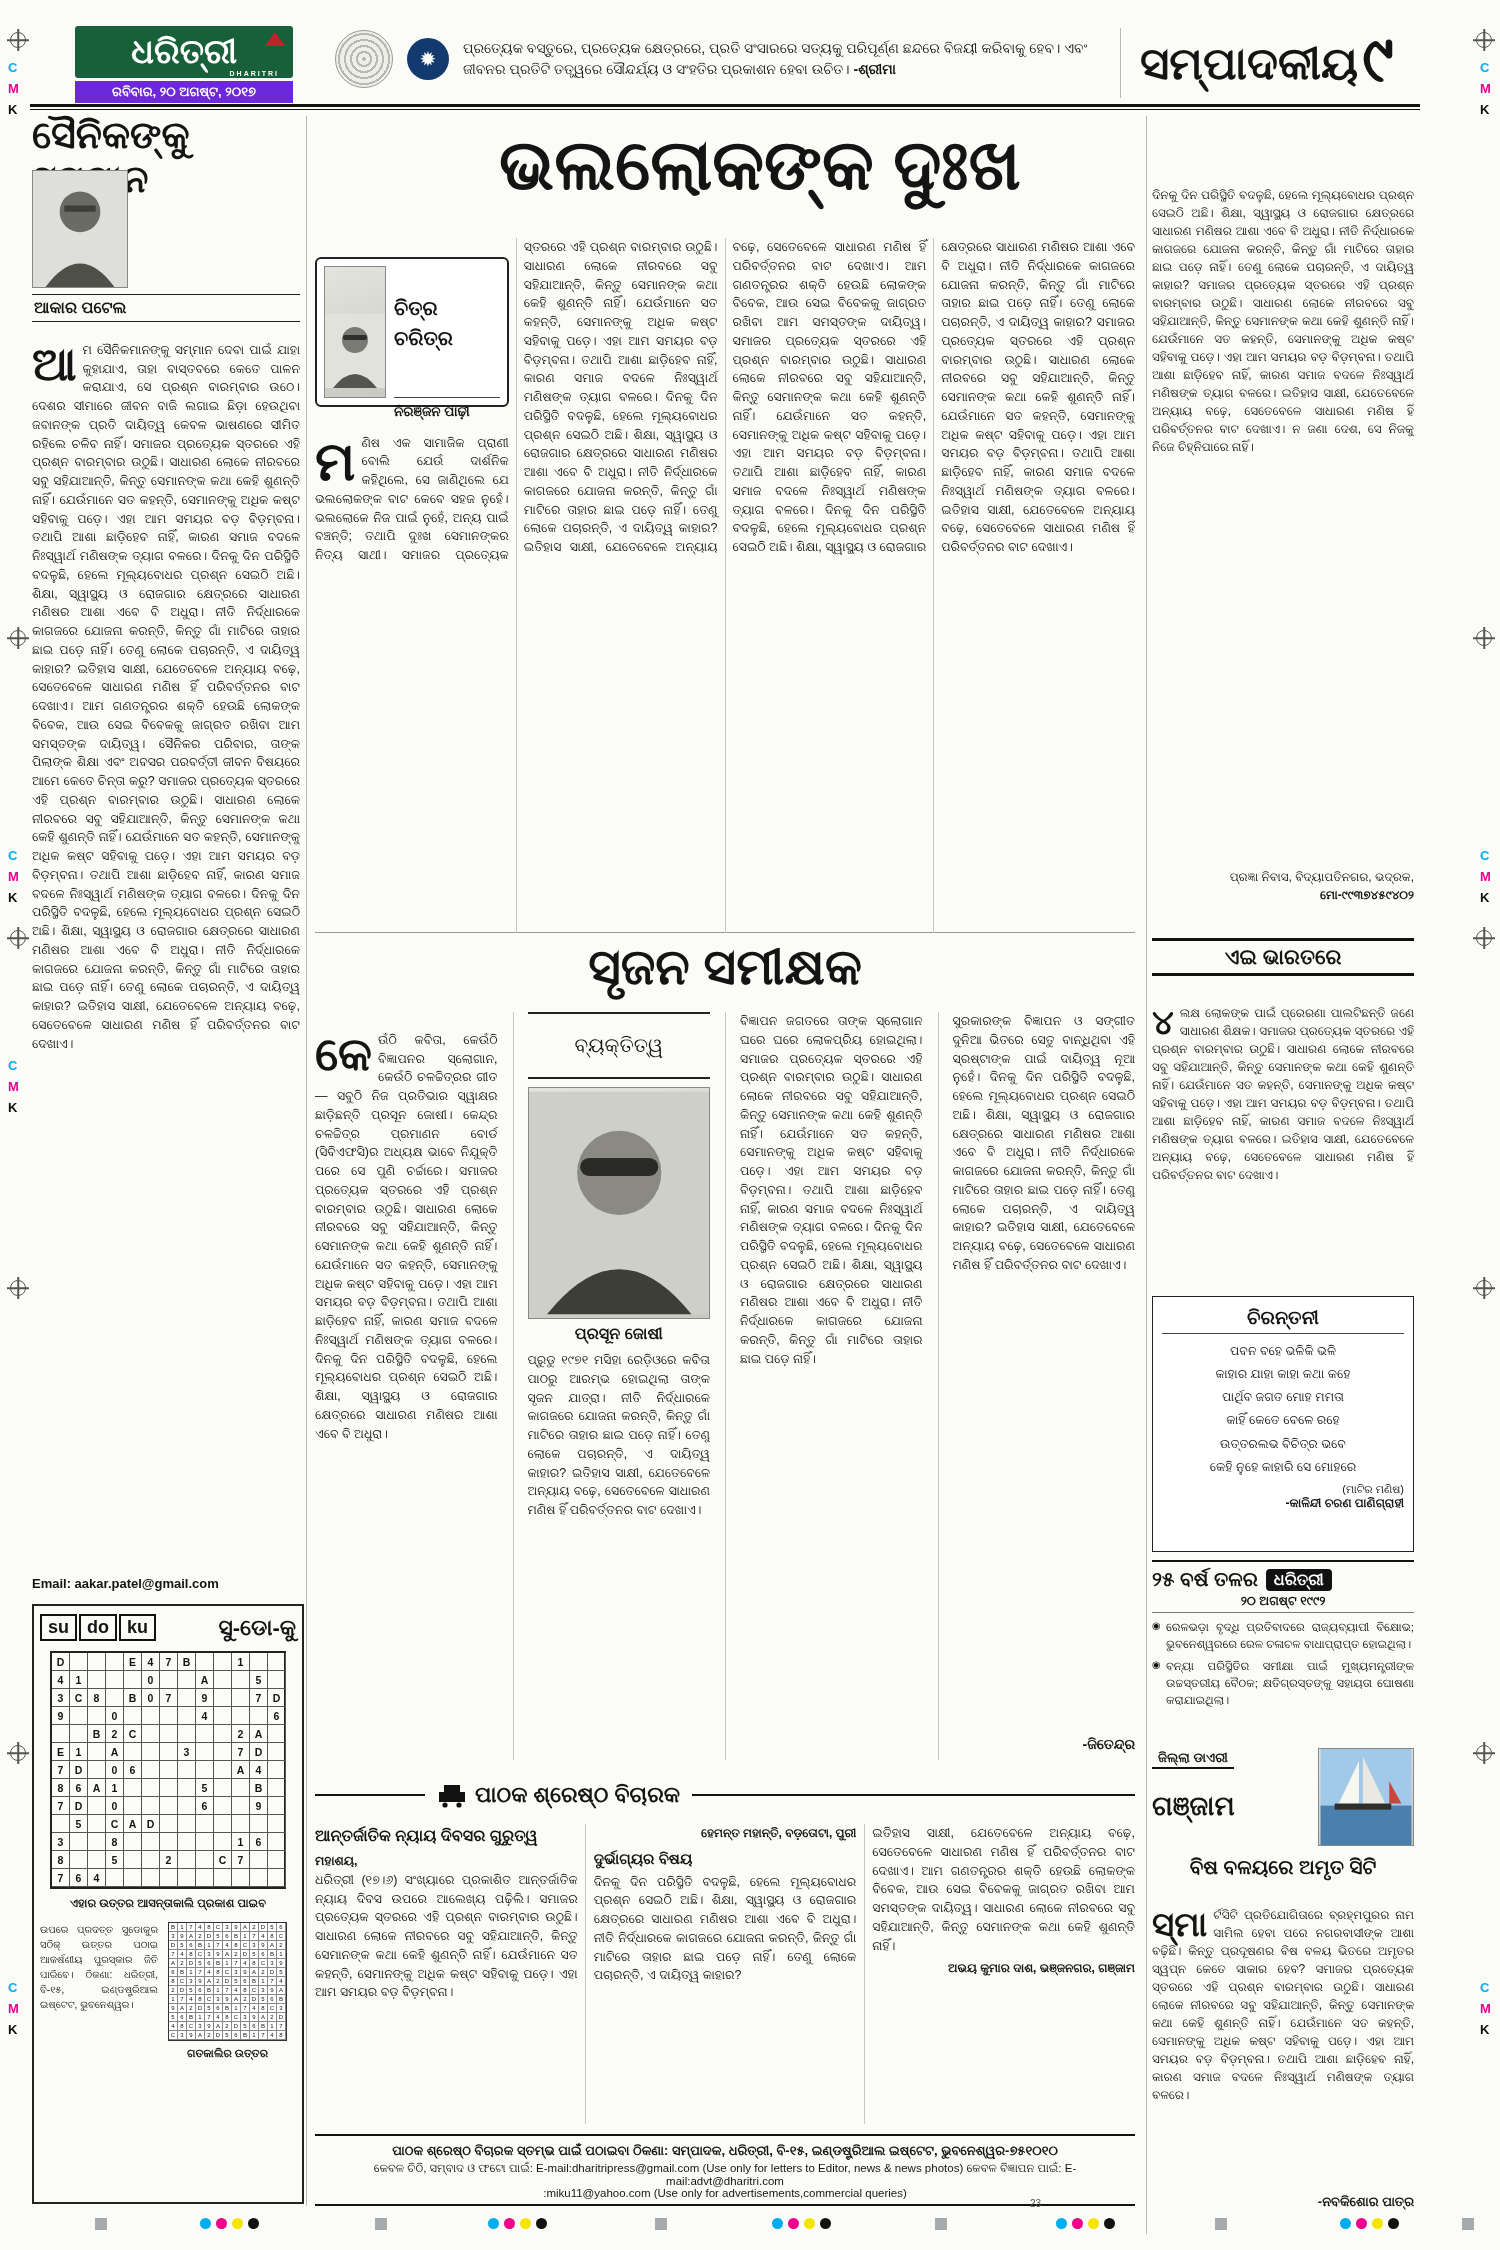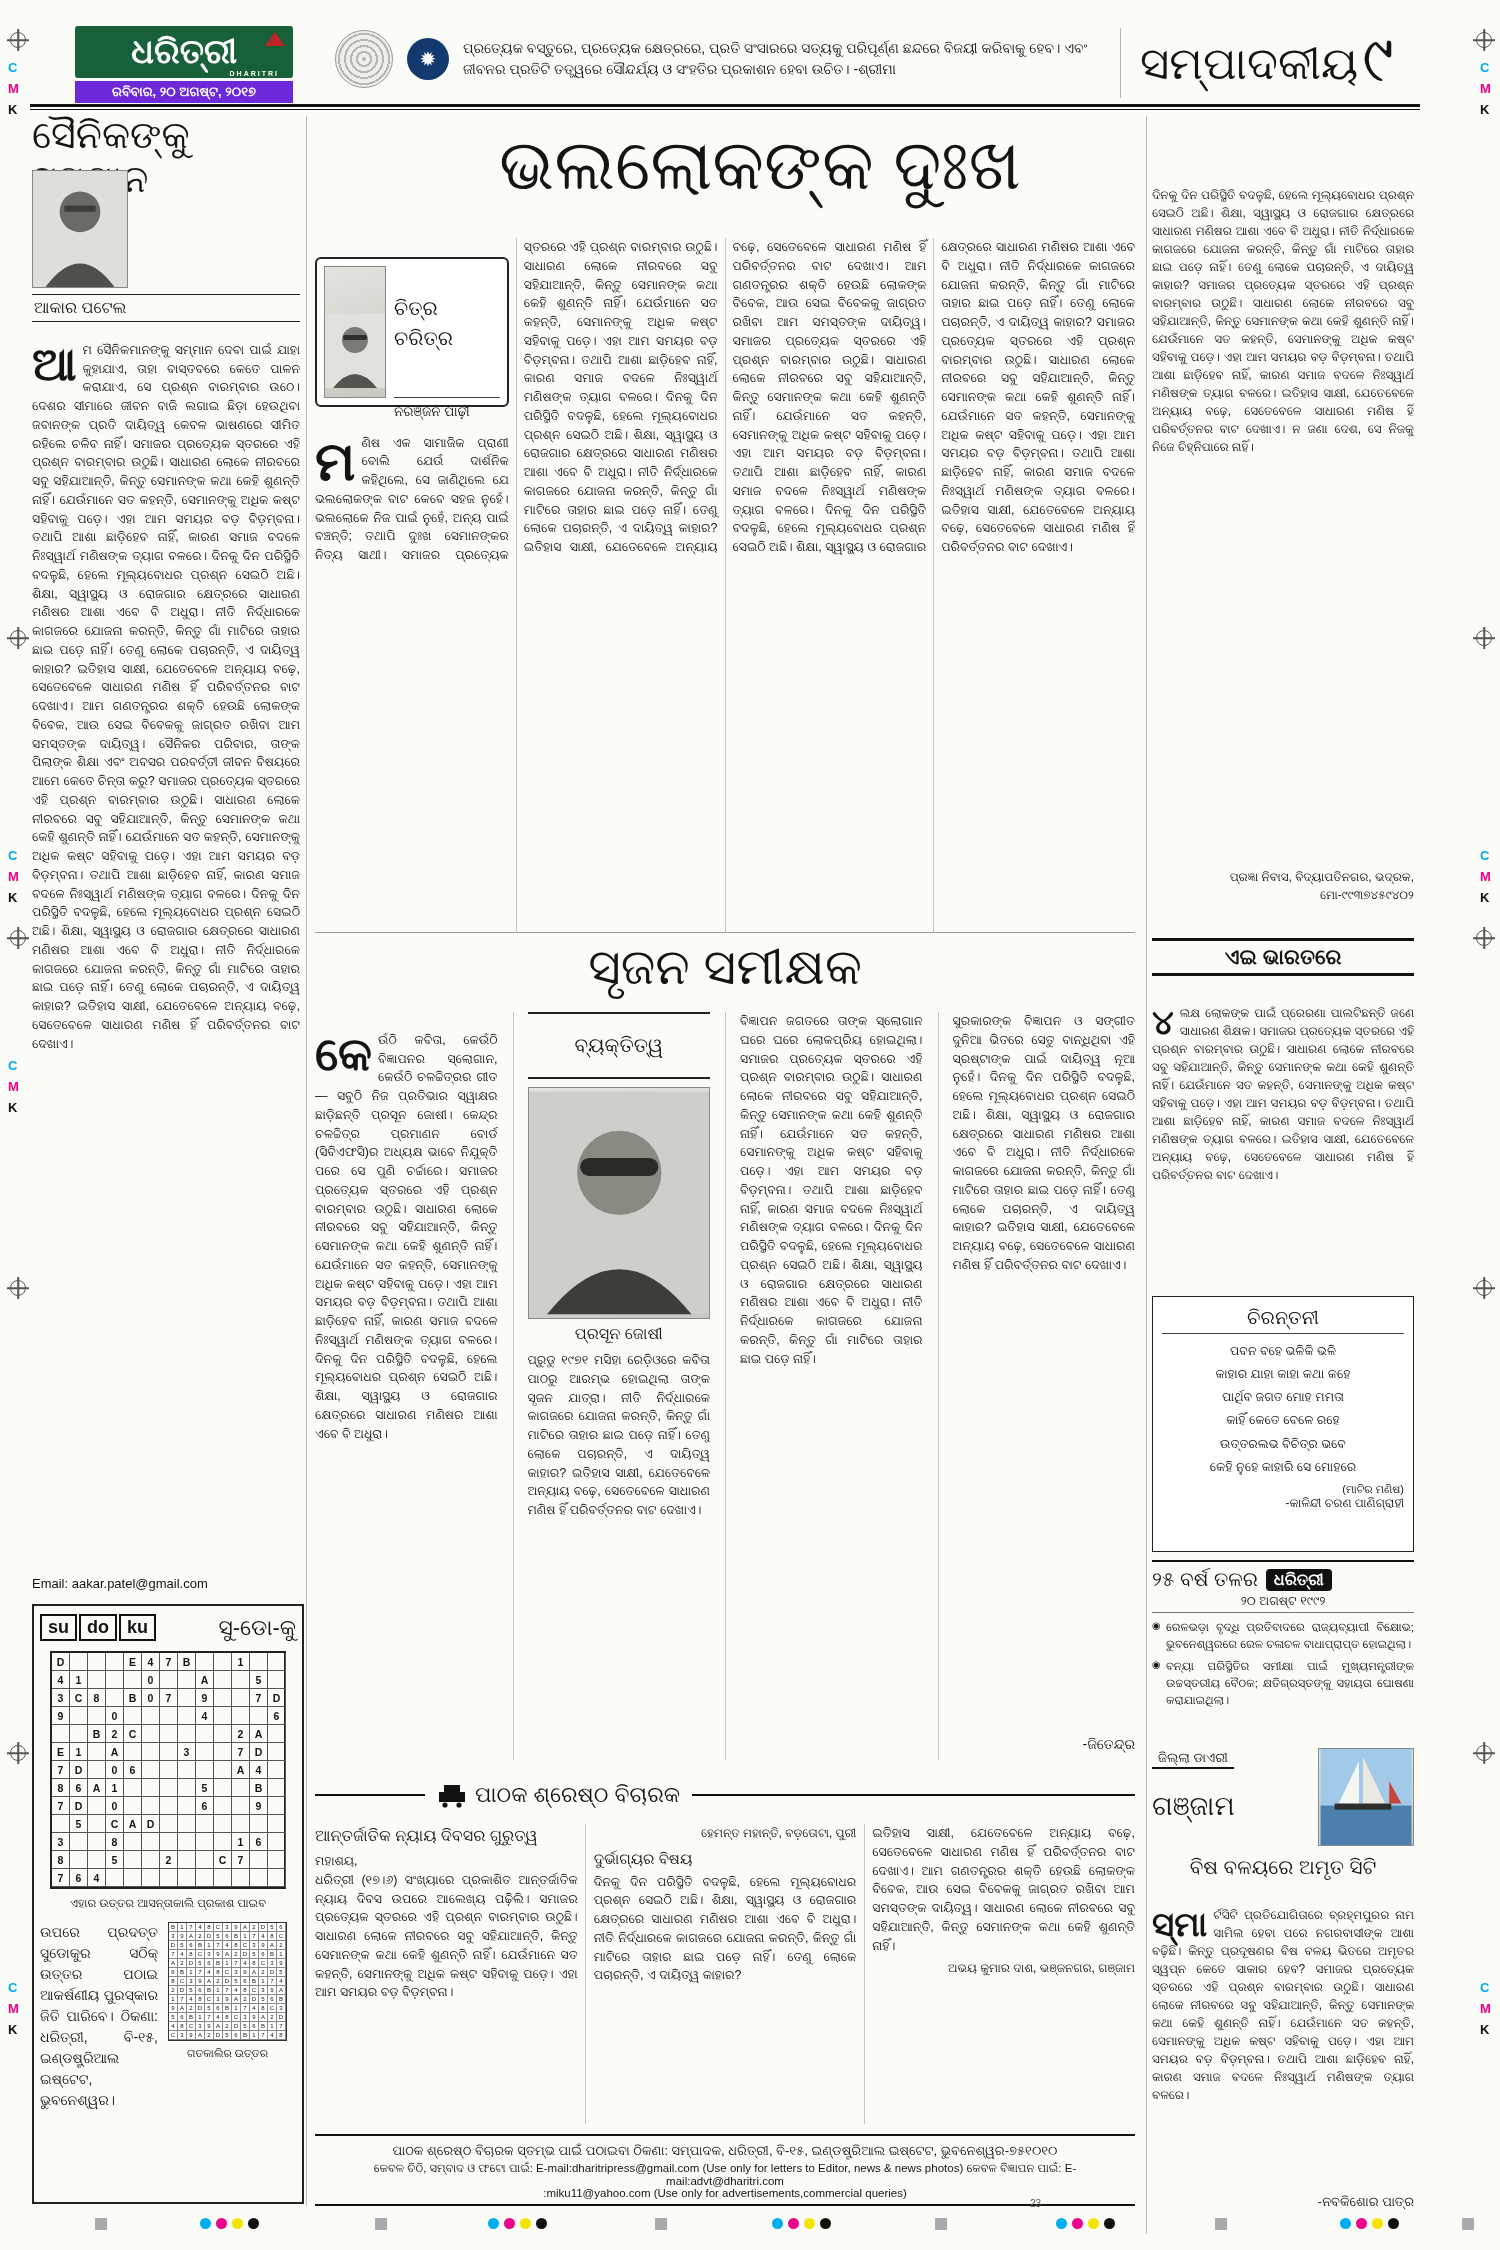--- a/index.html
+++ b/index.html
@@ -1,20 +1,20 @@
 <!DOCTYPE html>
 <html><head>
 <meta charset="utf-8">
 <style>
   *{margin:0;padding:0;box-sizing:border-box}
   html,body{background:#9a9a9a}
   .page{position:relative;width:1500px;height:2250px;margin:0 auto;background:#fbfbf7;
         font-family:"Liberation Sans","DejaVu Sans",sans-serif;color:#141414;overflow:hidden}
   .abs{position:absolute}
-  .b{font-weight:normal}
+  .b{font-weight:bold}
   .ctr{text-align:center}
   .rt{text-align:right}
   .bodytxt{font-size:12.5px;line-height:1.5;text-align:justify;white-space:pre-line;overflow:hidden}
   .dc{float:left;font-weight:bold;font-size:46px;line-height:.95;padding:2px 6px 0 0}
   .dc2{font-size:54px}
   
   .logo-box{width:218px;height:52px;background:#17603a;color:#fff;display:flex;align-items:center;justify-content:center;
             font-size:34px;font-weight:bold;position:relative;border-radius:3px}
   .logo-red{position:absolute;right:8px;top:6px;width:0;height:0;border-left:10px solid transparent;border-right:10px solid transparent;border-bottom:14px solid #c02428}
   .logo-sub{position:absolute;bottom:1px;right:14px;font-size:7px;letter-spacing:2px;color:#ffe;font-weight:bold}
@@ -339,21 +339,21 @@
         <div class="scell"></div>
         <div class="scell"></div>
         <div class="scell"></div>
         <div class="scell"></div>
         <div class="scell"></div>
         <div class="scell"></div>
         <div class="scell"></div>
       </div>
     <div class="b ctr" style="font-size:11.5px;margin-top:8px">ଏହାର ଉତ୍ତର ଆସନ୍ତାକାଲି ପ୍ରକାଶ ପାଇବ</div>
     <div style="display:flex;gap:10px;margin-top:12px">
-      <div style="width:118px;font-size:14px;line-height:1.5;text-align:justify">ଉପରେ ପ୍ରଦତ୍ତ ସୁଡୋକୁର ସଠିକ୍ ଉତ୍ତର ପଠାଇ ଆକର୍ଷଣୀୟ ପୁରସ୍କାର ଜିତି ପାରିବେ। ଠିକଣା: ଧରିତ୍ରୀ, ବି-୧୫, ଇଣ୍ଡଷ୍ଟ୍ରିଆଲ ଇଷ୍ଟେଟ, ଭୁବନେଶ୍ୱର।</div>
+      <div style="width:118px;font-size:10px;line-height:1.5;text-align:justify">ଉପରେ ପ୍ରଦତ୍ତ ସୁଡୋକୁର ସଠିକ୍ ଉତ୍ତର ପଠାଇ ଆକର୍ଷଣୀୟ ପୁରସ୍କାର ଜିତି ପାରିବେ। ଠିକଣା: ଧରିତ୍ରୀ, ବି-୧୫, ଇଣ୍ଡଷ୍ଟ୍ରିଆଲ ଇଷ୍ଟେଟ, ଭୁବନେଶ୍ୱର।</div>
       <div>
         <div class="agrid">
             <div class="acell">B</div>
             <div class="acell">1</div>
             <div class="acell">7</div>
             <div class="acell">4</div>
             <div class="acell">8</div>
             <div class="acell">C</div>
             <div class="acell">3</div>
             <div class="acell">9</div>

